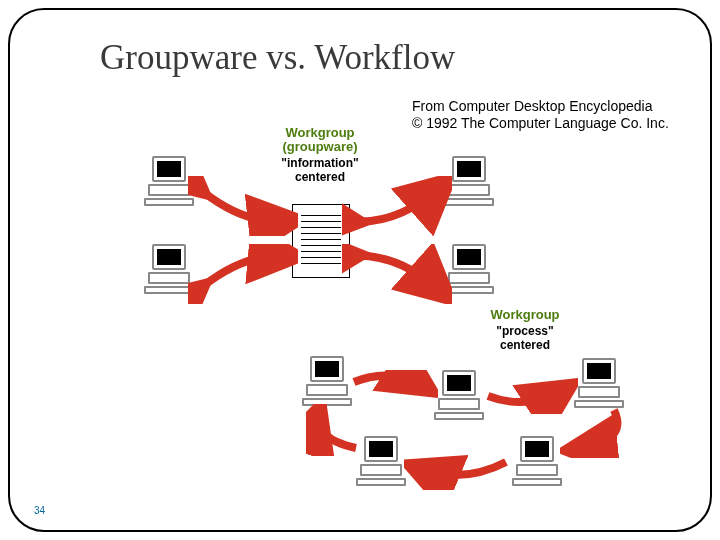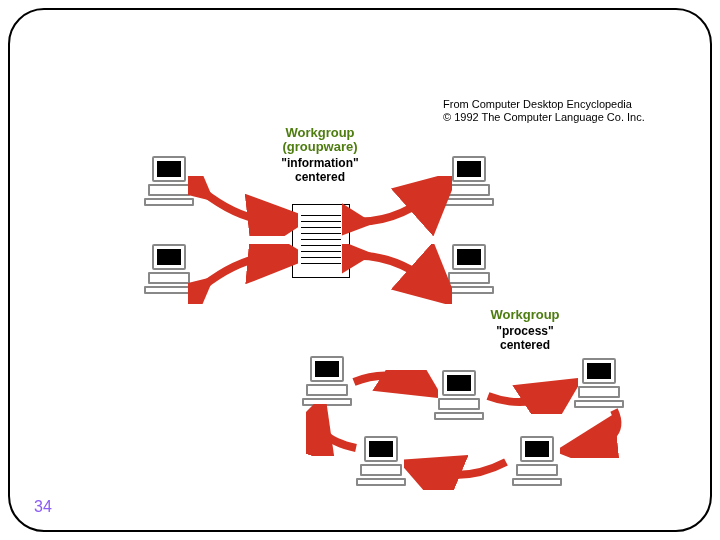--- a/index.html
+++ b/index.html
@@ -23,31 +23,30 @@
     left: 90px;
     font-size: 35px;
     font-weight: 400;
     color: #3a3a3a;
     font-family: Georgia, 'Times New Roman', serif;
   }
   .attribution {
     position: absolute;
     top: 88px;
     left: 402px;
-    font-size: 11px;
+    font-size: 14px;
     line-height: 1.2;
     color: #000;
-    margin-left: 31px;
   }
   .page-num {
     position: absolute;
     left: 24px;
     bottom: 14px;
-    font-size: 16px;
-    color: #8b5cf6;
+    font-size: 10px;
+    color: #0369a1;
   }
   .diagram {
     position: absolute;
   }
   .label-blue {
     color: #4d7c0f;
     font-weight: bold;
     font-size: 13px;
     text-align: center;
     line-height: 1.1;
@@ -113,20 +112,21 @@
   .arrow {
     position: absolute;
     pointer-events: none;
   }
 </style>
 </head>
 <body>
 
 <div class="slide-frame">
 
+  <div class="title">Groupware vs. Workflow</div>
 
   <div class="attribution">
     <div>From Computer Desktop Encyclopedia</div>
     <div>© 1992 The Computer Language Co. Inc.</div>
   </div>
 
   <div class="diagram" style="top:116px; left:130px; width:360px; height:180px;">
     <div class="label-blue" style="position:absolute; top:0; left:120px; width:120px; white-space:pre-line;">Workgroup
 (groupware)</div>
     <div class="label-black" style="position:absolute; top:30px; left:120px; width:120px; white-space:pre-line;">"information"

